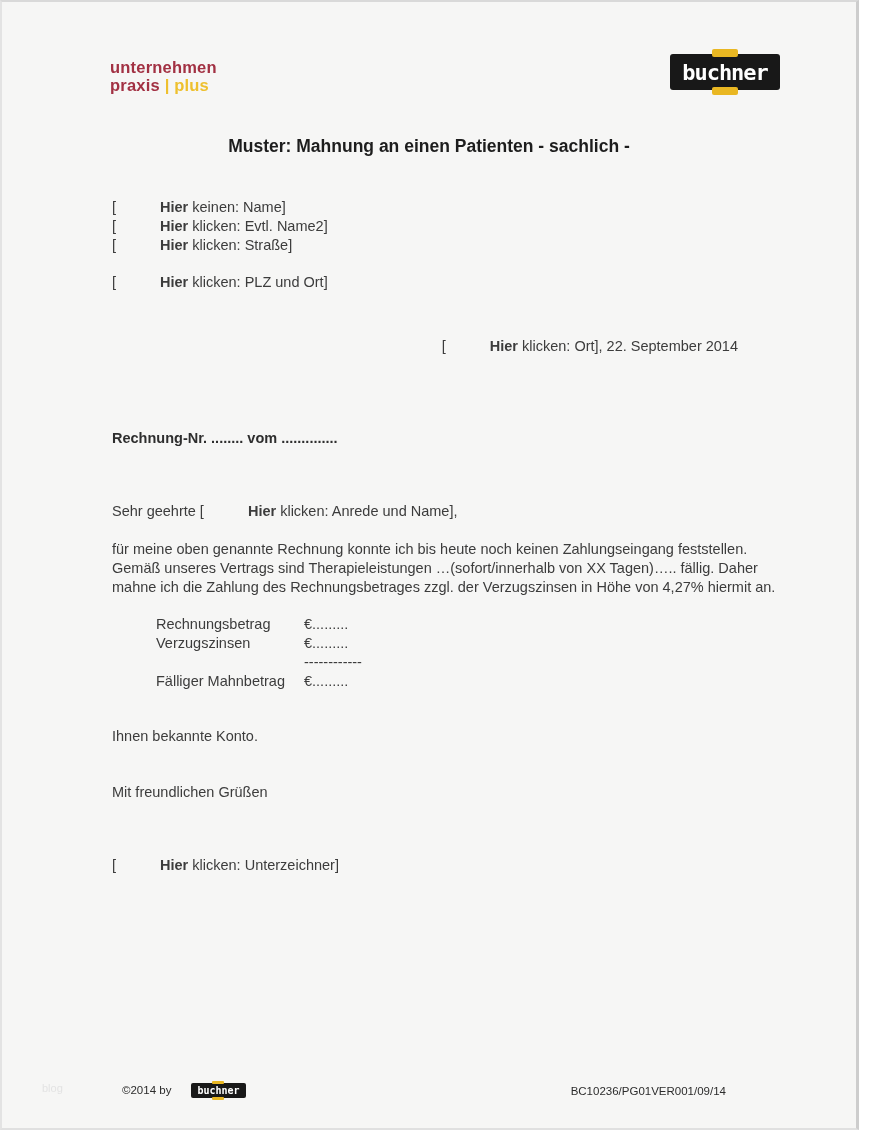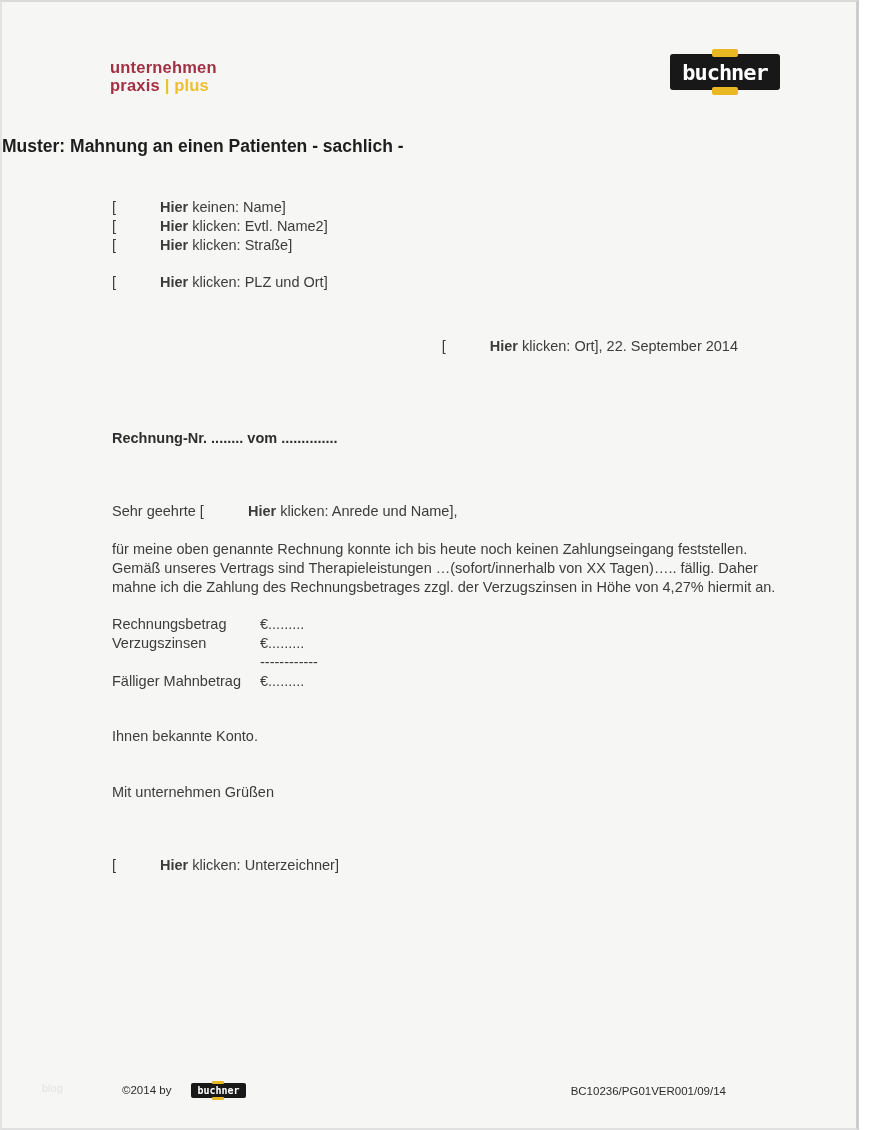--- a/index.html
+++ b/index.html
@@ -44,42 +44,42 @@
   .logo-tab {
     position: absolute; width: 26px; height: 8px;
     background: #e9b722; border-radius: 2px; left: 42px;
   }
   .logo-tab.top { top: -5px; }
   .logo-tab.bottom { bottom: -5px; }
 
   
   .doc-title {
     position: absolute; left: 0; right: 0; top: 135px;
-    text-align: left; font-weight: bold; font-size: 17.5px;
+    text-align: center; font-weight: bold; font-size: 17.5px;
     color: #1d1d1d;
   }
 
   
   .abs { position: absolute; left: 110px; }
   .line { white-space: nowrap; }
   b, .b { font-weight: bold; padding-left: 44px; }
 
   .recipient { top: 196px; }
   .recipient .gap { height: 18px; }
 
   .date-line {
     position: absolute; left: 0; right: 118px; top: 335px;
     text-align: right; white-space: nowrap;
   }
 
   .invoice-ref { top: 427px; font-weight: bold; color: #2e2e2e; }
   .salutation { top: 500px; }
   .body1 { top: 538px; }
   .amounts { top: 613px; }
-  .amount-row { display: flex; }
+  .amount-row { display: flex; margin-left: 44px; }
   .amount-row .lbl { width: 148px; flex: 0 0 148px; }
   .amount-row .val { }
   .body2 { top: 725px; }
   .closing { top: 781px; }
   .signature { top: 854px; }
 
   
   .footer-watermark {
     position: absolute; left: 40px; top: 1077px;
     color: #e3e3e3; font-size: 11px;
@@ -160,21 +160,21 @@
     <div class="amount-row">
       <span class="lbl">Fälliger Mahnbetrag</span>
       <span class="val">€.........</span>
     </div>
   </div>
 
   <div class="abs body2">
     <div class="line">Ihnen bekannte Konto.</div>
   </div>
 
-  <div class="abs closing line">Mit unternehmen Grüßen</div>
+  <div class="abs closing line">Mit freundlichen Grüßen</div>
 
   <div class="abs signature line"><span>[</span><b>Hier</b><span> klicken: Unterzeichner]</span></div>
 
   <div class="footer-watermark">blog</div>
 
   <div class="footer-center">
     <span>©2014 by</span>
     <span class="mini-logo">buchner</span>
   </div>
 

